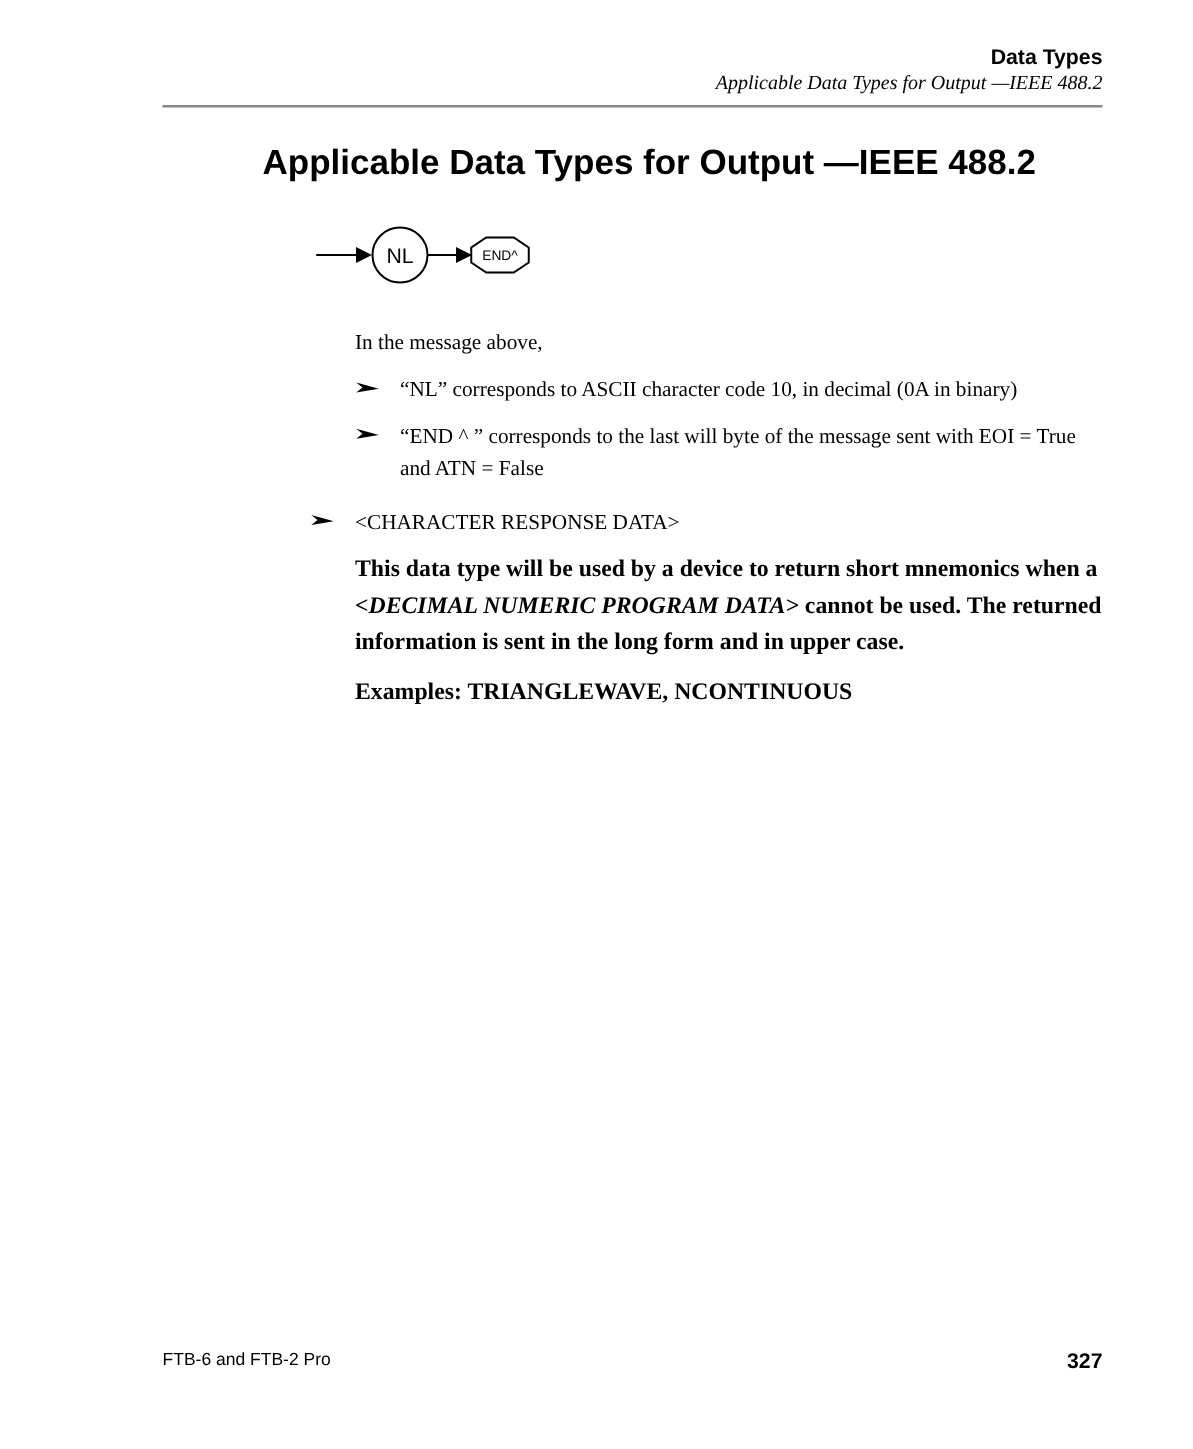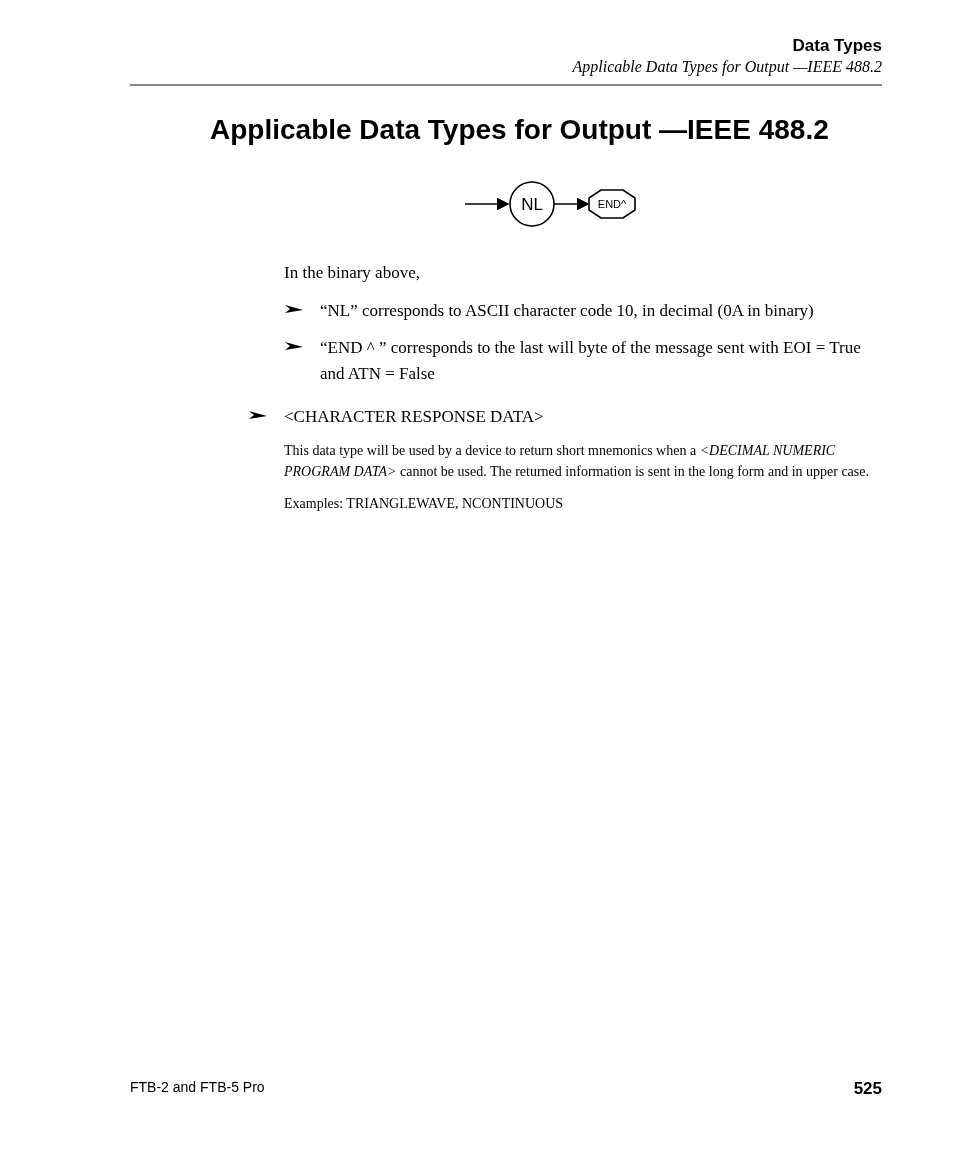--- a/index.html
+++ b/index.html
@@ -71,25 +71,25 @@
     font-size: 17px;
     line-height: 1.5;
   }
   .para {
     margin: 18px 0 10px 36px;
     font-size: 17px;
     line-height: 1.5;
   }
   .para2 {
     margin: 10px 0 10px 36px;
-    font-size: 14px;
+    font-size: 19px;
     line-height: 1.55;
+    font-weight: bold;
   }
   .diagram {
-    text-align: center;
     margin: 28px 0 22px 0;
   }
   .footer {
     position: absolute;
     bottom: 60px;
     left: 130px;
     right: 72px;
     display: flex;
     justify-content: space-between;
     font-size: 14px;
@@ -123,21 +123,21 @@
         <line x1="5" y1="30" x2="48" y2="30" stroke="#000" stroke-width="1.6" marker-end="url(#ah)"></line>
         <circle cx="72" cy="30" r="22" fill="#fff" stroke="#000" stroke-width="1.6"></circle>
         <text x="72" y="36" text-anchor="middle" font-family="Arial,sans-serif" font-size="17" font-weight="400">NL</text>
         <line x1="94" y1="30" x2="128" y2="30" stroke="#000" stroke-width="1.6" marker-end="url(#ah)"></line>
 
         <polygon points="141,16 163,16 175,24 175,36 163,44 141,44 129,36 129,24" fill="#fff" stroke="#000" stroke-width="1.6"></polygon>
         <text x="152" y="34" text-anchor="middle" font-family="Arial,sans-serif" font-size="11">END^</text>
       </svg>
     </div>
 
-    <div class="para">In the binary above,</div>
+    <div class="para">In the message above,</div>
 
     <div class="bullet-row sub">
       <span class="arrow">
         <svg width="22" height="14" viewBox="0 0 22 14">
             <path d="M1 3 L19 8 L1 11 L6 7 Z" fill="#000"></path>
           </svg>
       </span>
       <span class="body-text">“NL” corresponds to ASCII character code 10, in decimal (0A in binary)</span>
     </div>
 
@@ -161,16 +161,16 @@
 
     <div class="para2">
       <span>This data type will be used by a device to return short mnemonics when a </span><span class="italic">&lt;DECIMAL NUMERIC PROGRAM DATA&gt;</span><span> cannot be used. The returned information is sent in the long form and in upper case.</span>
     </div>
 
     <div class="para2">Examples: TRIANGLEWAVE, NCONTINUOUS</div>
 
   </div>
 
   <div class="footer">
-    <span class="footer-left">FTB-2 and FTB-5 Pro</span>
-    <span class="footer-right">525</span>
+    <span class="footer-left">FTB-6 and FTB-2 Pro</span>
+    <span class="footer-right">327</span>
   </div>
 </div>
 
 </body></html>

